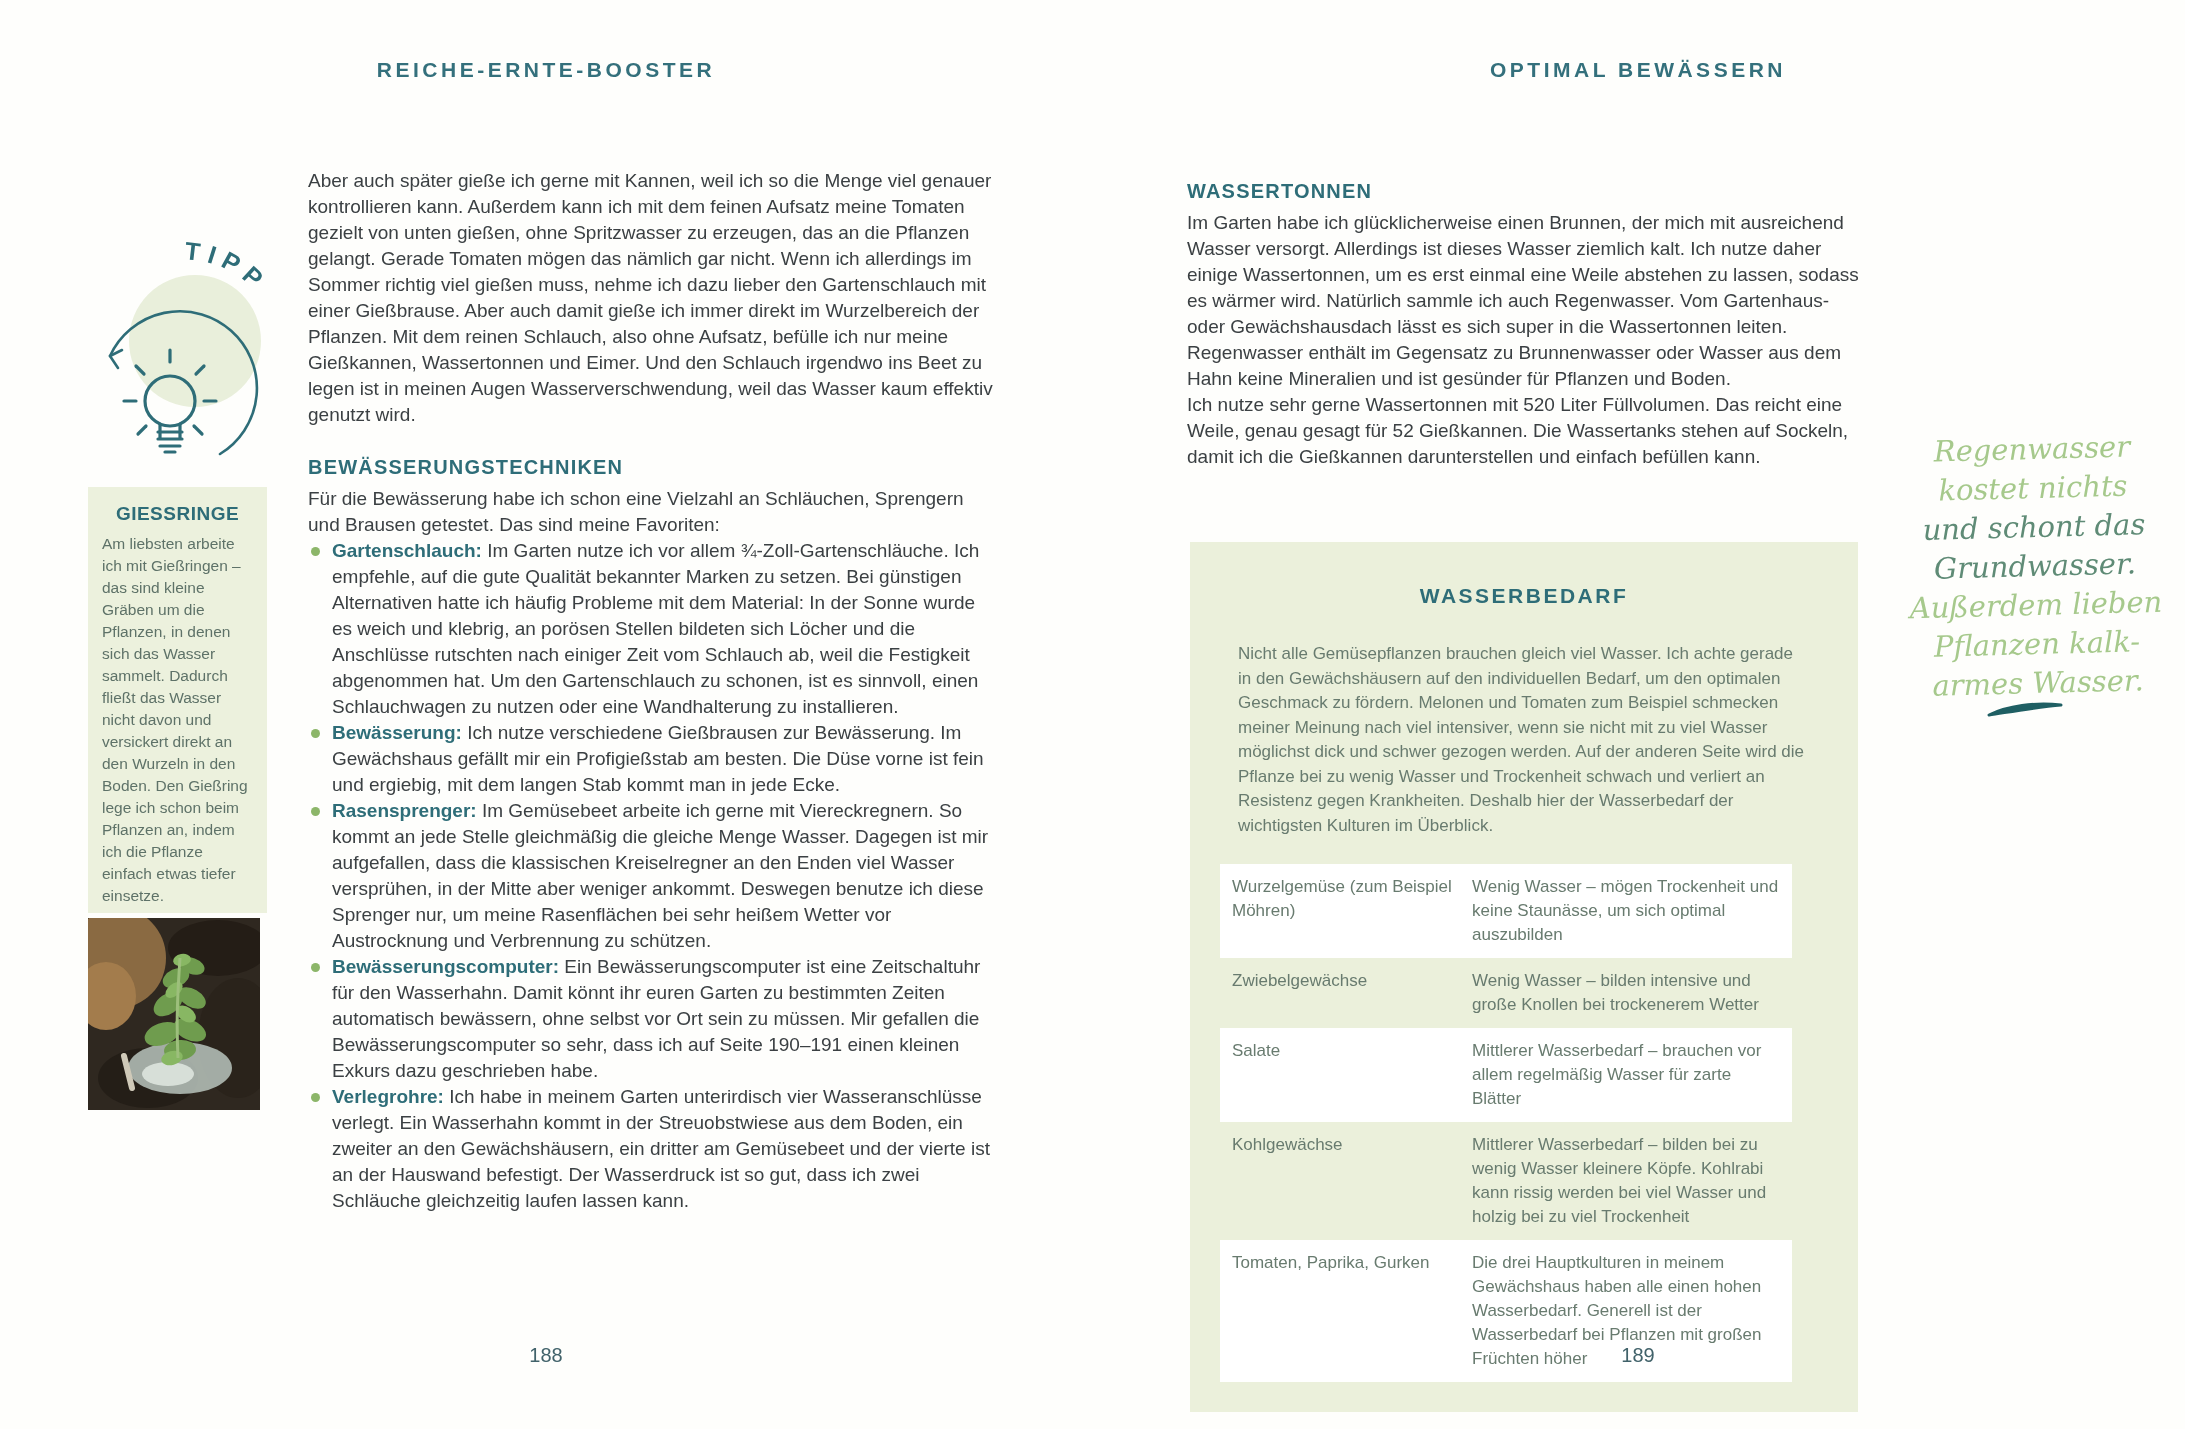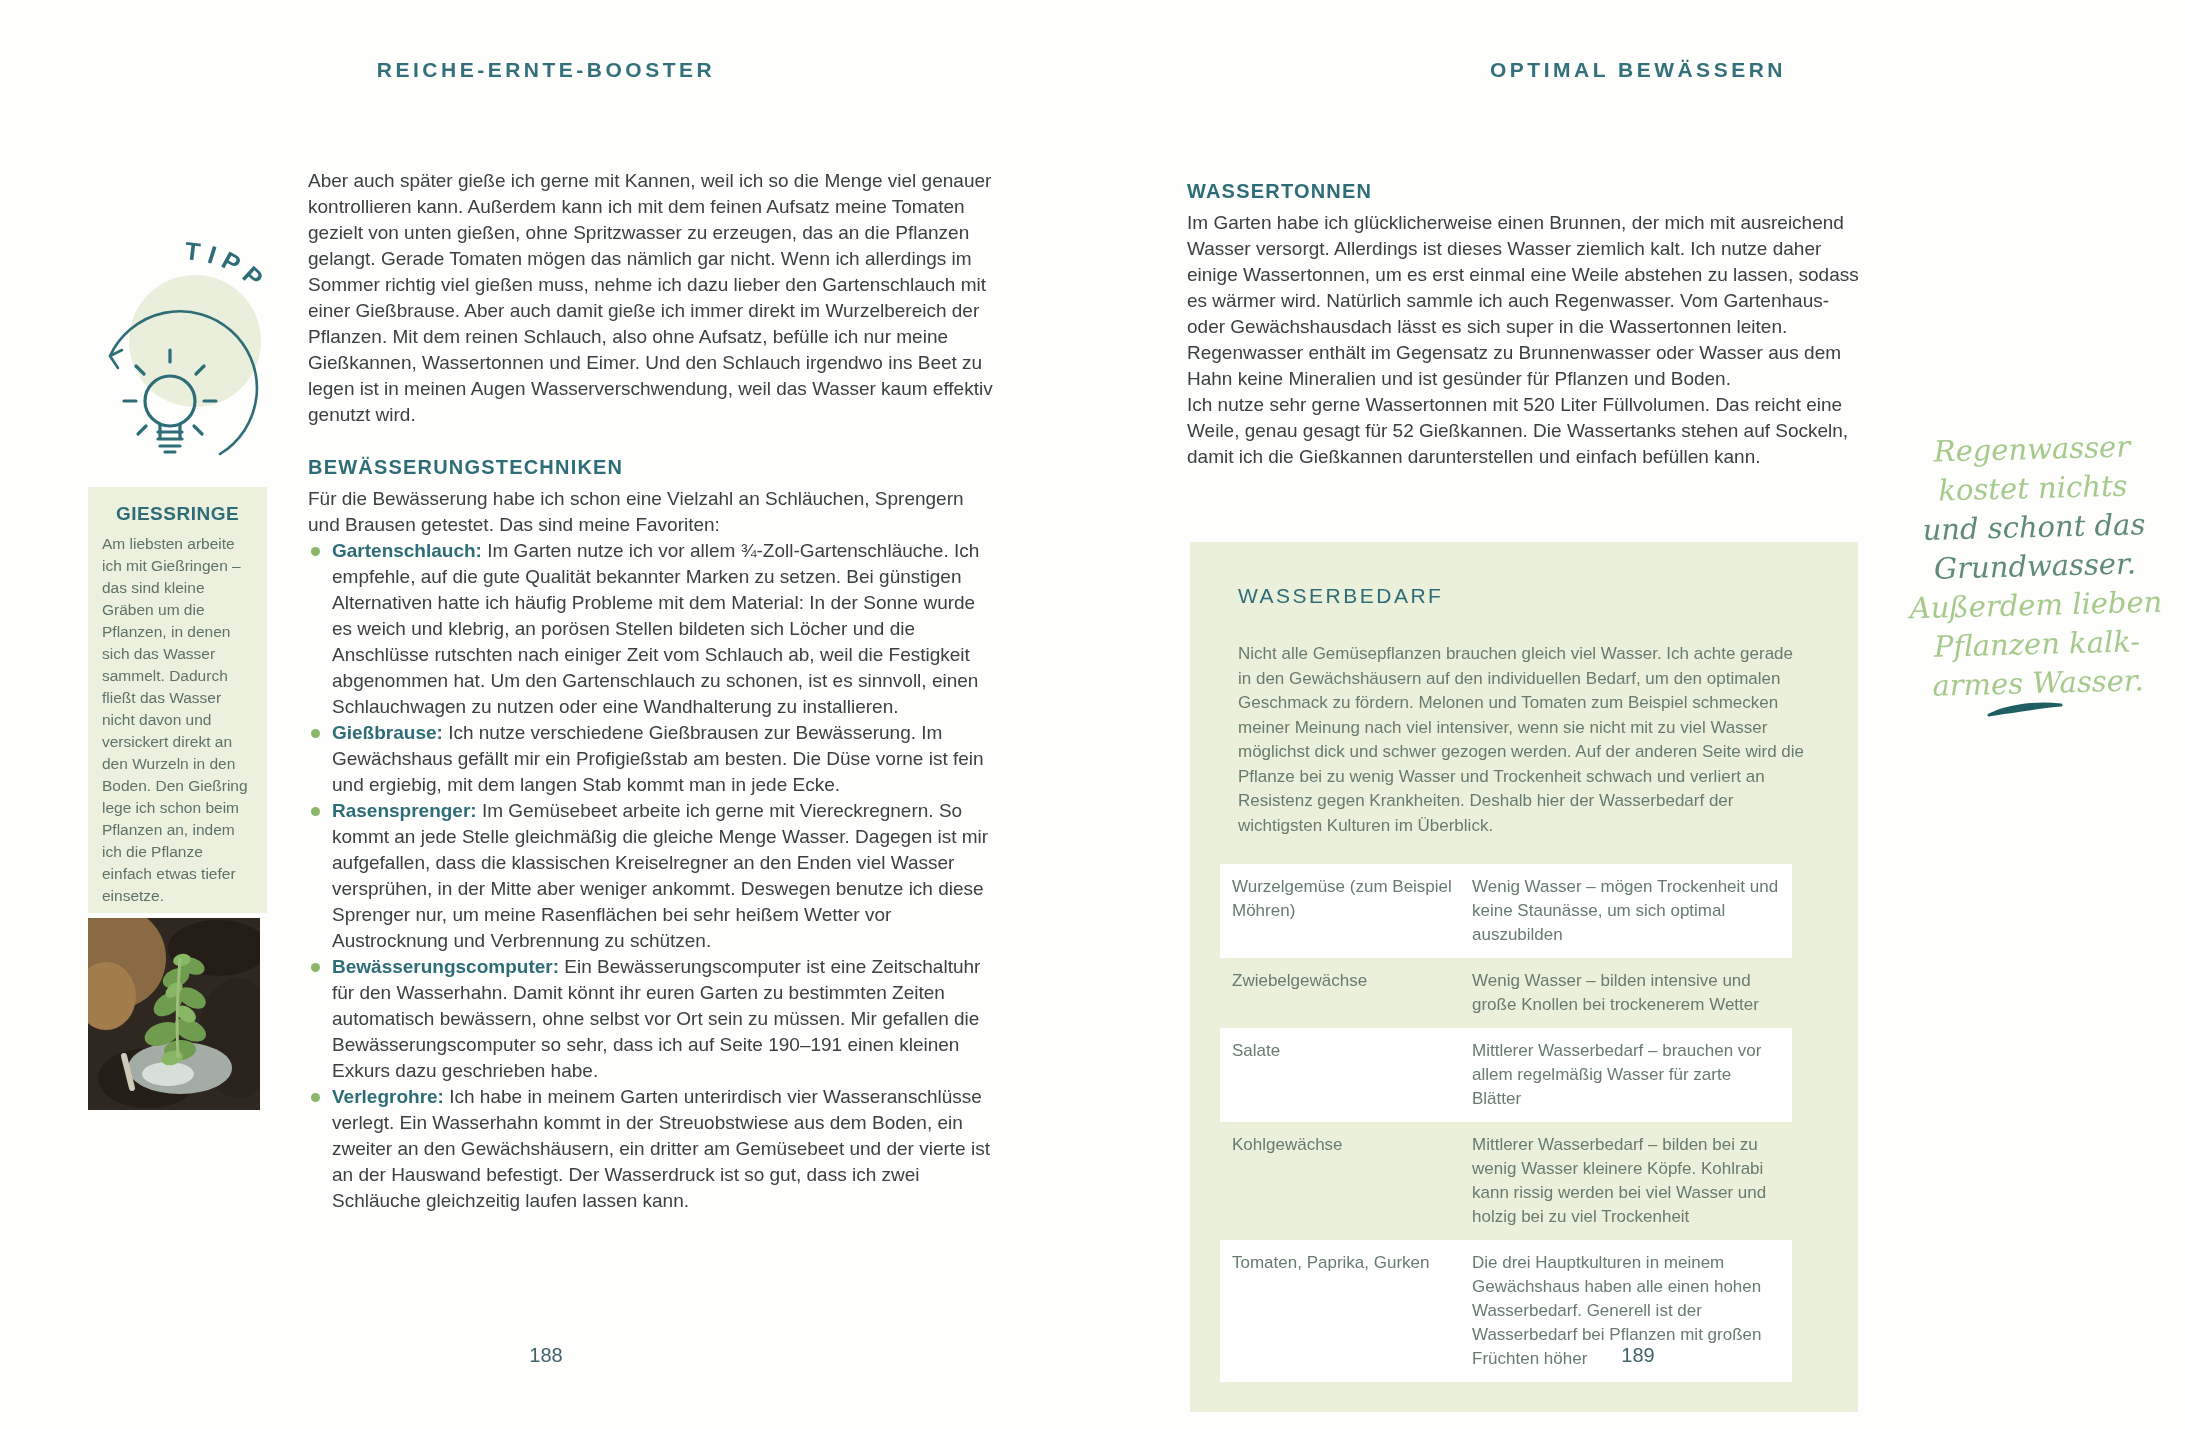--- a/index.html
+++ b/index.html
@@ -51,22 +51,22 @@
   .tip-box .tip-text{
     font-size:15.5px;line-height:22px;color:#5e7268;
   }
 
   
   .panel{
     background:#ebf0db;width:668px;box-sizing:border-box;
     padding:42px 48px 30px 48px;
   }
   .panel h3{
-    margin:0 0 34px 0;text-align:left;font-size:21px;letter-spacing:2.5px;
-    color:#2e6d78;font-weight:normal;
+    margin:0 0 34px 0;text-align:center;font-size:21px;letter-spacing:2.5px;
+    color:#2e6d78;font-weight:bold;
   }
   .panel .panel-intro{
     font-size:17px;line-height:24.5px;color:#687b6f;margin:0 0 26px 0;
   }
   .wtable{width:100%;}
   .wrow{
     display:flex;padding:11px 12px;box-sizing:border-box;
   }
   .wrow.white{background:#ffffff;}
   .wrow .cell-culture{
@@ -171,21 +171,21 @@
   <p>Für die Bewässerung habe ich schon eine Vielzahl an Schläuchen, Sprengern und Brausen getestet. Das sind meine Favoriten:</p>
 
   <div class="tech-list">
     <div class="tech-item">
       <span class="dot"></span>
       <span class="term">Gartenschlauch:</span>
       <span>Im Garten nutze ich vor allem ¾-Zoll-Gartenschläuche. Ich empfehle, auf die gute Qualität bekannter Marken zu setzen. Bei günstigen Alternativen hatte ich häufig Probleme mit dem Material: In der Sonne wurde es weich und klebrig, an porösen Stellen bildeten sich Löcher und die Anschlüsse rutschten nach einiger Zeit vom Schlauch ab, weil die Festigkeit abgenommen hat. Um den Gartenschlauch zu schonen, ist es sinnvoll, einen Schlauchwagen zu nutzen oder eine Wandhalterung zu installieren.</span>
     </div>
     <div class="tech-item">
       <span class="dot"></span>
-      <span class="term">Gießbrause:</span>
+      <span class="term">Bewässerung:</span>
       <span>Ich nutze verschiedene Gießbrausen zur Bewässerung. Im Gewächshaus gefällt mir ein Profigießstab am besten. Die Düse vorne ist fein und ergiebig, mit dem langen Stab kommt man in jede Ecke.</span>
     </div>
     <div class="tech-item">
       <span class="dot"></span>
       <span class="term">Rasensprenger:</span>
       <span>Im Gemüsebeet arbeite ich gerne mit Viereckregnern. So kommt an jede Stelle gleichmäßig die gleiche Menge Wasser. Dagegen ist mir aufgefallen, dass die klassischen Kreiselregner an den Enden viel Wasser versprühen, in der Mitte aber weniger ankommt. Deswegen benutze ich diese Sprenger nur, um meine Rasenflächen bei sehr heißem Wetter vor Austrocknung und Verbrennung zu schützen.</span>
     </div>
     <div class="tech-item">
       <span class="dot"></span>
       <span class="term">Bewässerungscomputer:</span>

